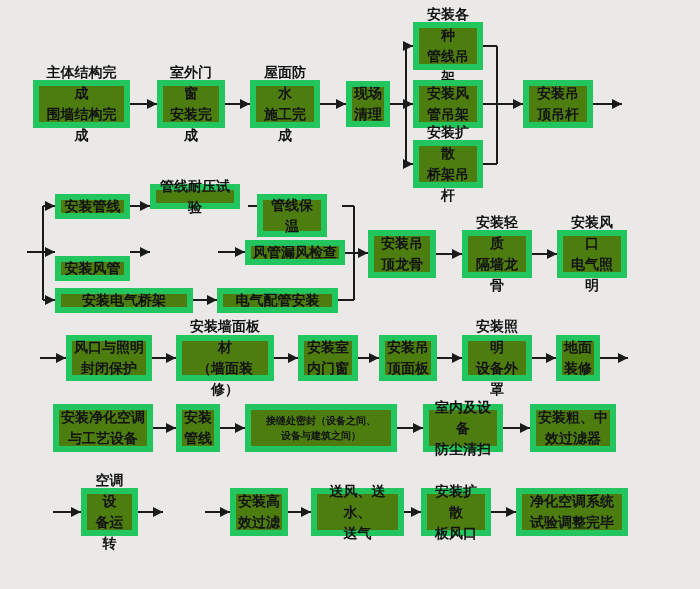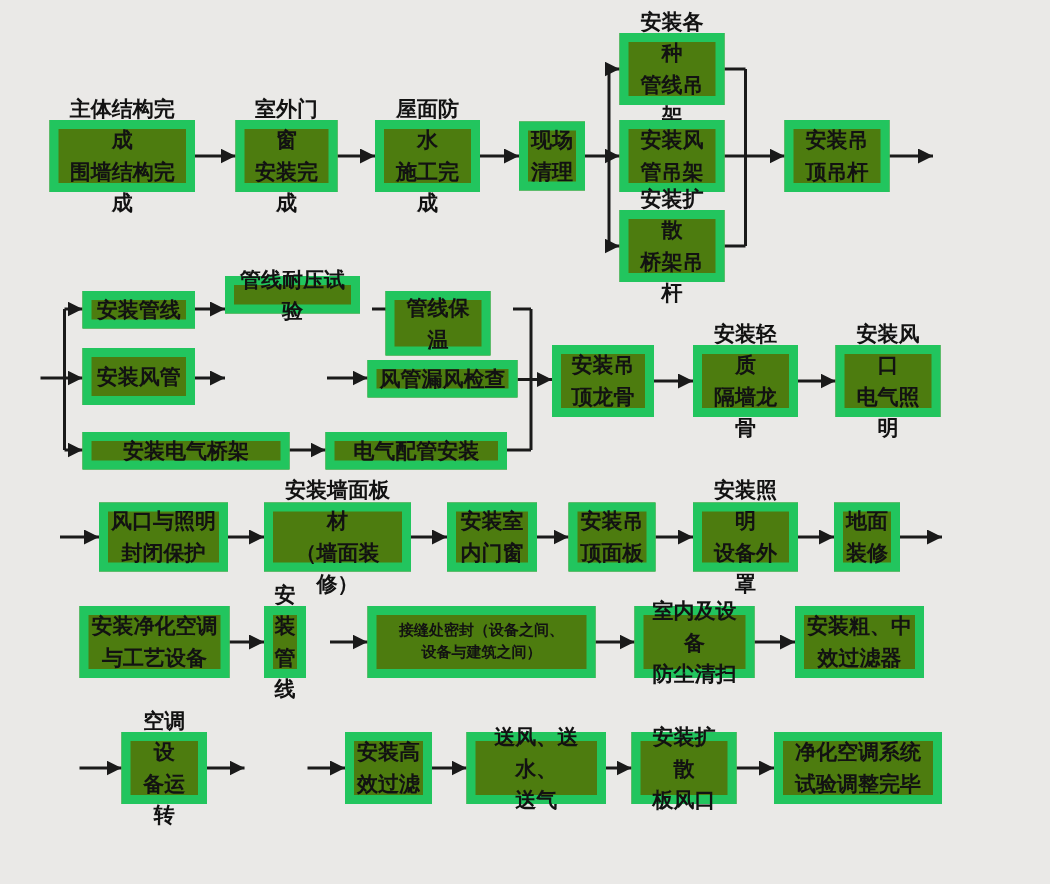--- a/index.html
+++ b/index.html
@@ -122,21 +122,21 @@
   <div class="node" style="left:413px;top:80px;width:70px;height:48px">安装风
 管吊架</div>
   <div class="node" style="left:413px;top:140px;width:70px;height:48px">安装扩散
 桥架吊杆</div>
   <div class="node" style="left:523px;top:80px;width:70px;height:48px">安装吊
 顶吊杆</div>
 
   <div class="node" style="left:55px;top:194px;width:75px;height:25px">安装管线</div>
   <div class="node" style="left:150px;top:184px;width:90px;height:25px">管线耐压试验</div>
   <div class="node" style="left:257px;top:194px;width:70px;height:43px">管线保温</div>
-  <div class="node" style="left:55px;top:232px;width:75px;height:38px">安装风管</div>
+  <div class="node" style="left:55px;top:256px;width:75px;height:25px">安装风管</div>
   <div class="node" style="left:245px;top:240px;width:100px;height:25px">风管漏风检查</div>
   <div class="node" style="left:55px;top:288px;width:138px;height:25px">安装电气桥架</div>
   <div class="node" style="left:217px;top:288px;width:121px;height:25px">电气配管安装</div>
   <div class="node" style="left:368px;top:230px;width:68px;height:48px">安装吊
 顶龙骨</div>
   <div class="node" style="left:462px;top:230px;width:70px;height:48px">安装轻质
 隔墙龙骨</div>
   <div class="node" style="left:557px;top:230px;width:70px;height:48px">安装风口
 电气照明</div>
 
@@ -148,21 +148,21 @@
 内门窗</div>
   <div class="node" style="left:379px;top:335px;width:58px;height:46px">安装吊
 顶面板</div>
   <div class="node" style="left:462px;top:335px;width:70px;height:46px">安装照明
 设备外罩</div>
   <div class="node" style="left:556px;top:335px;width:44px;height:46px">地面
 装修</div>
 
   <div class="node" style="left:53px;top:404px;width:100px;height:48px">安装净化空调
 与工艺设备</div>
-  <div class="node" style="left:176px;top:404px;width:28px;height:48px">安装
+  <div class="node" style="left:176px;top:404px;width:44px;height:48px">安装
 管线</div>
   <div class="node small" style="left:245px;top:404px;width:152px;height:48px">接缝处密封（设备之间、
 设备与建筑之间）</div>
   <div class="node" style="left:423px;top:404px;width:80px;height:48px">室内及设备
 防尘清扫</div>
   <div class="node" style="left:530px;top:404px;width:86px;height:48px">安装粗、中
 效过滤器</div>
 
   <div class="node" style="left:81px;top:488px;width:57px;height:48px">空调设
 备运转</div>

